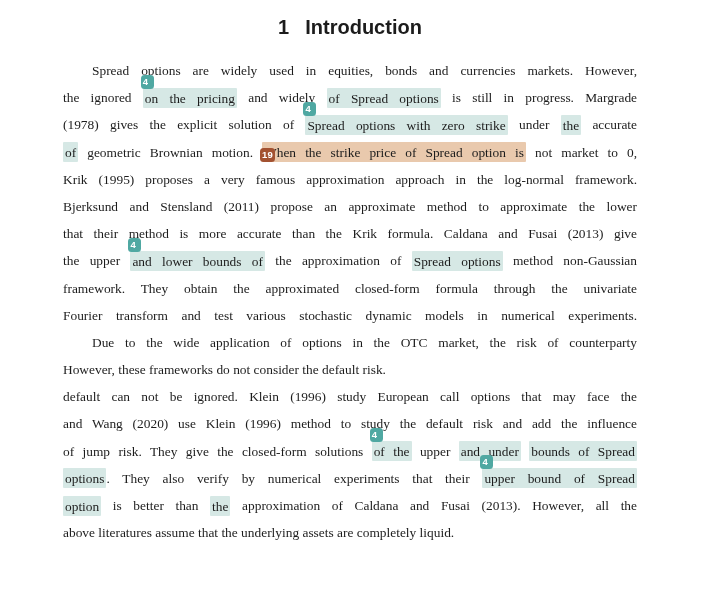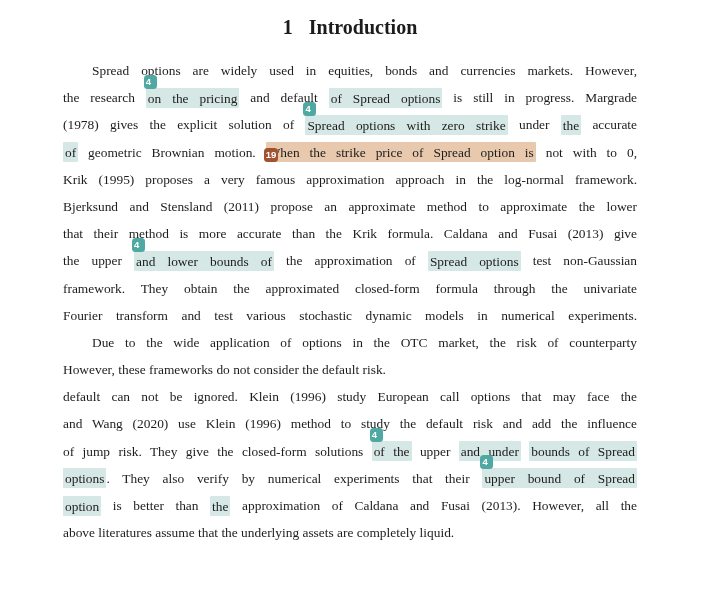--- a/index.html
+++ b/index.html
@@ -13,21 +13,21 @@
     font-family: "Liberation Serif", "DejaVu Serif", serif;
   }
   .title {
     margin: 14px 0 0 0;
     padding: 0 36px 0 63px;
     width: 574px;
     text-align: center;
     font-size: 20px;
     font-weight: bold;
     line-height: 26px;
-    font-family: Liberation Serif, serif;
+    font-family: Liberation Sans, sans-serif;
   }
   .title .sec-num { margin-right: 16px; }
   .doc-body {
     margin: 17px 0 0 63px;
     width: 574px;
     font-size: 13.4px;
   }
   .line {
     height: 27.2px;
     line-height: 27.2px;
@@ -65,27 +65,27 @@
   .badge-teal { background: var(--teal-badge, #4fa8a2); }
   .badge-brown { background: var(--brown-badge, #a35231); margin-top: 19px; }
 </style>
 </head>
 <body>
 
 <div class="page">
   <h1 class="title"><span class="sec-num">1</span><span>Introduction</span></h1>
   <div class="doc-body">
       <div class="line indent"><span>Spread options are widely used in equities, bonds and currencies markets.  However,</span></div>
-      <div class="line"><span>the research </span><span class="hl hl-teal">on the pricing<span class="badge badge-teal">4</span></span><span> and default </span><span class="hl hl-teal">of Spread options</span><span> is still in progress.  Margrade</span></div>
+      <div class="line"><span>the ignored </span><span class="hl hl-teal">on the pricing<span class="badge badge-teal">4</span></span><span> and widely </span><span class="hl hl-teal">of Spread options</span><span> is still in progress.  Margrade</span></div>
       <div class="line"><span>(1978) gives the explicit solution of </span><span class="hl hl-teal">Spread options with zero strike<span class="badge badge-teal">4</span></span><span> under </span><span class="hl hl-teal">the</span><span> accurate</span></div>
-      <div class="line"><span class="hl hl-teal">of</span><span> geometric Brownian motion.  </span><span class="hl hl-orange">When the strike price of Spread option is<span class="badge badge-brown">19</span></span><span> not with to 0,</span></div>
+      <div class="line"><span class="hl hl-teal">of</span><span> geometric Brownian motion.  </span><span class="hl hl-orange">When the strike price of Spread option is<span class="badge badge-brown">19</span></span><span> not market to 0,</span></div>
       <div class="line"><span>Krik (1995) proposes a very famous approximation approach in the log-normal framework.</span></div>
       <div class="line"><span>Bjerksund and Stensland (2011) propose an approximate method to approximate the lower</span></div>
       <div class="line"><span>that their method is more accurate than the Krik formula.  Caldana and Fusai (2013) give</span></div>
-      <div class="line"><span>the upper </span><span class="hl hl-teal">and lower bounds of<span class="badge badge-teal">4</span></span><span> the approximation of </span><span class="hl hl-teal">Spread options</span><span> test non-Gaussian</span></div>
+      <div class="line"><span>the upper </span><span class="hl hl-teal">and lower bounds of<span class="badge badge-teal">4</span></span><span> the approximation of </span><span class="hl hl-teal">Spread options</span><span> method non-Gaussian</span></div>
       <div class="line"><span>framework.  They obtain the approximated closed-form formula through the univariate</span></div>
       <div class="line"><span>Fourier transform and test various stochastic dynamic models in numerical experiments.</span></div>
       <div class="line indent"><span>Due to the wide application of options in the OTC market, the risk of counterparty</span></div>
       <div class="line flush"><span>However, these frameworks do not consider the default risk.</span></div>
       <div class="line"><span>default can not be ignored.  Klein (1996) study European call options that may face the</span></div>
       <div class="line"><span>and Wang (2020) use Klein (1996) method to study the default risk and add the influence</span></div>
       <div class="line"><span>of jump risk.  They give the closed-form solutions </span><span class="hl hl-teal">of the<span class="badge badge-teal">4</span></span><span> upper </span><span class="hl hl-teal">and under</span><span> </span><span class="hl hl-teal">bounds of Spread</span></div>
       <div class="line"><span class="hl hl-teal">options</span><span>.  They also verify by numerical experiments that their </span><span class="hl hl-teal">upper bound of Spread<span class="badge badge-teal">4</span></span></div>
       <div class="line"><span class="hl hl-teal">option</span><span> is better than </span><span class="hl hl-teal">the</span><span> approximation of Caldana and Fusai (2013).  However, all the</span></div>
       <div class="line flush"><span>above literatures assume that the underlying assets are completely liquid.</span></div>

